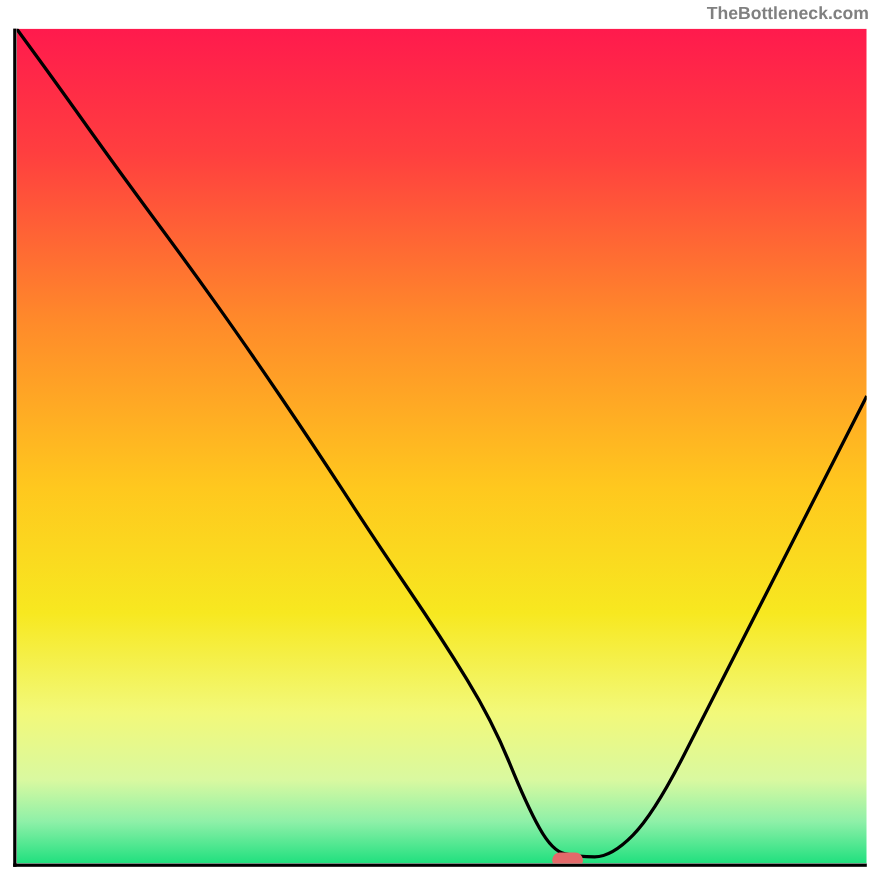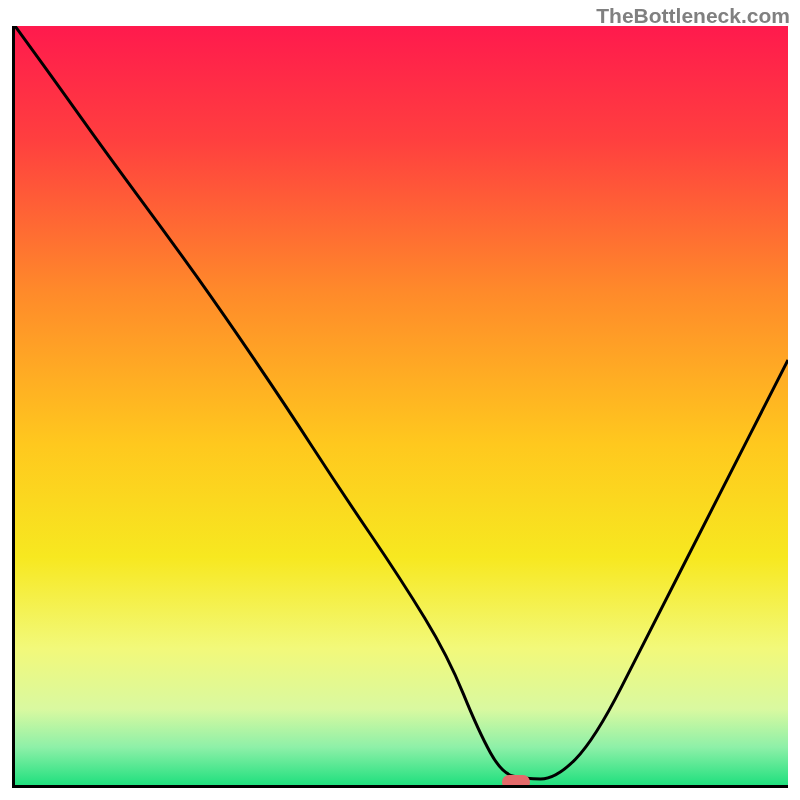--- a/index.html
+++ b/index.html
@@ -8,21 +8,21 @@
     position: relative;
     width: 800px;
     height: 800px;
     background: #ffffff;
   }
   .watermark {
     position: absolute;
     top: 4px;
     right: 10px;
     font-family: Arial, sans-serif;
-    font-size: 21px;
+    font-size: 16px;
     font-weight: bold;
     color: #808080;
     z-index: 10;
   }
   .plot-area {
     position: absolute;
     top: 26px;
     left: 12px;
     width: 776px;
     height: 762px;

